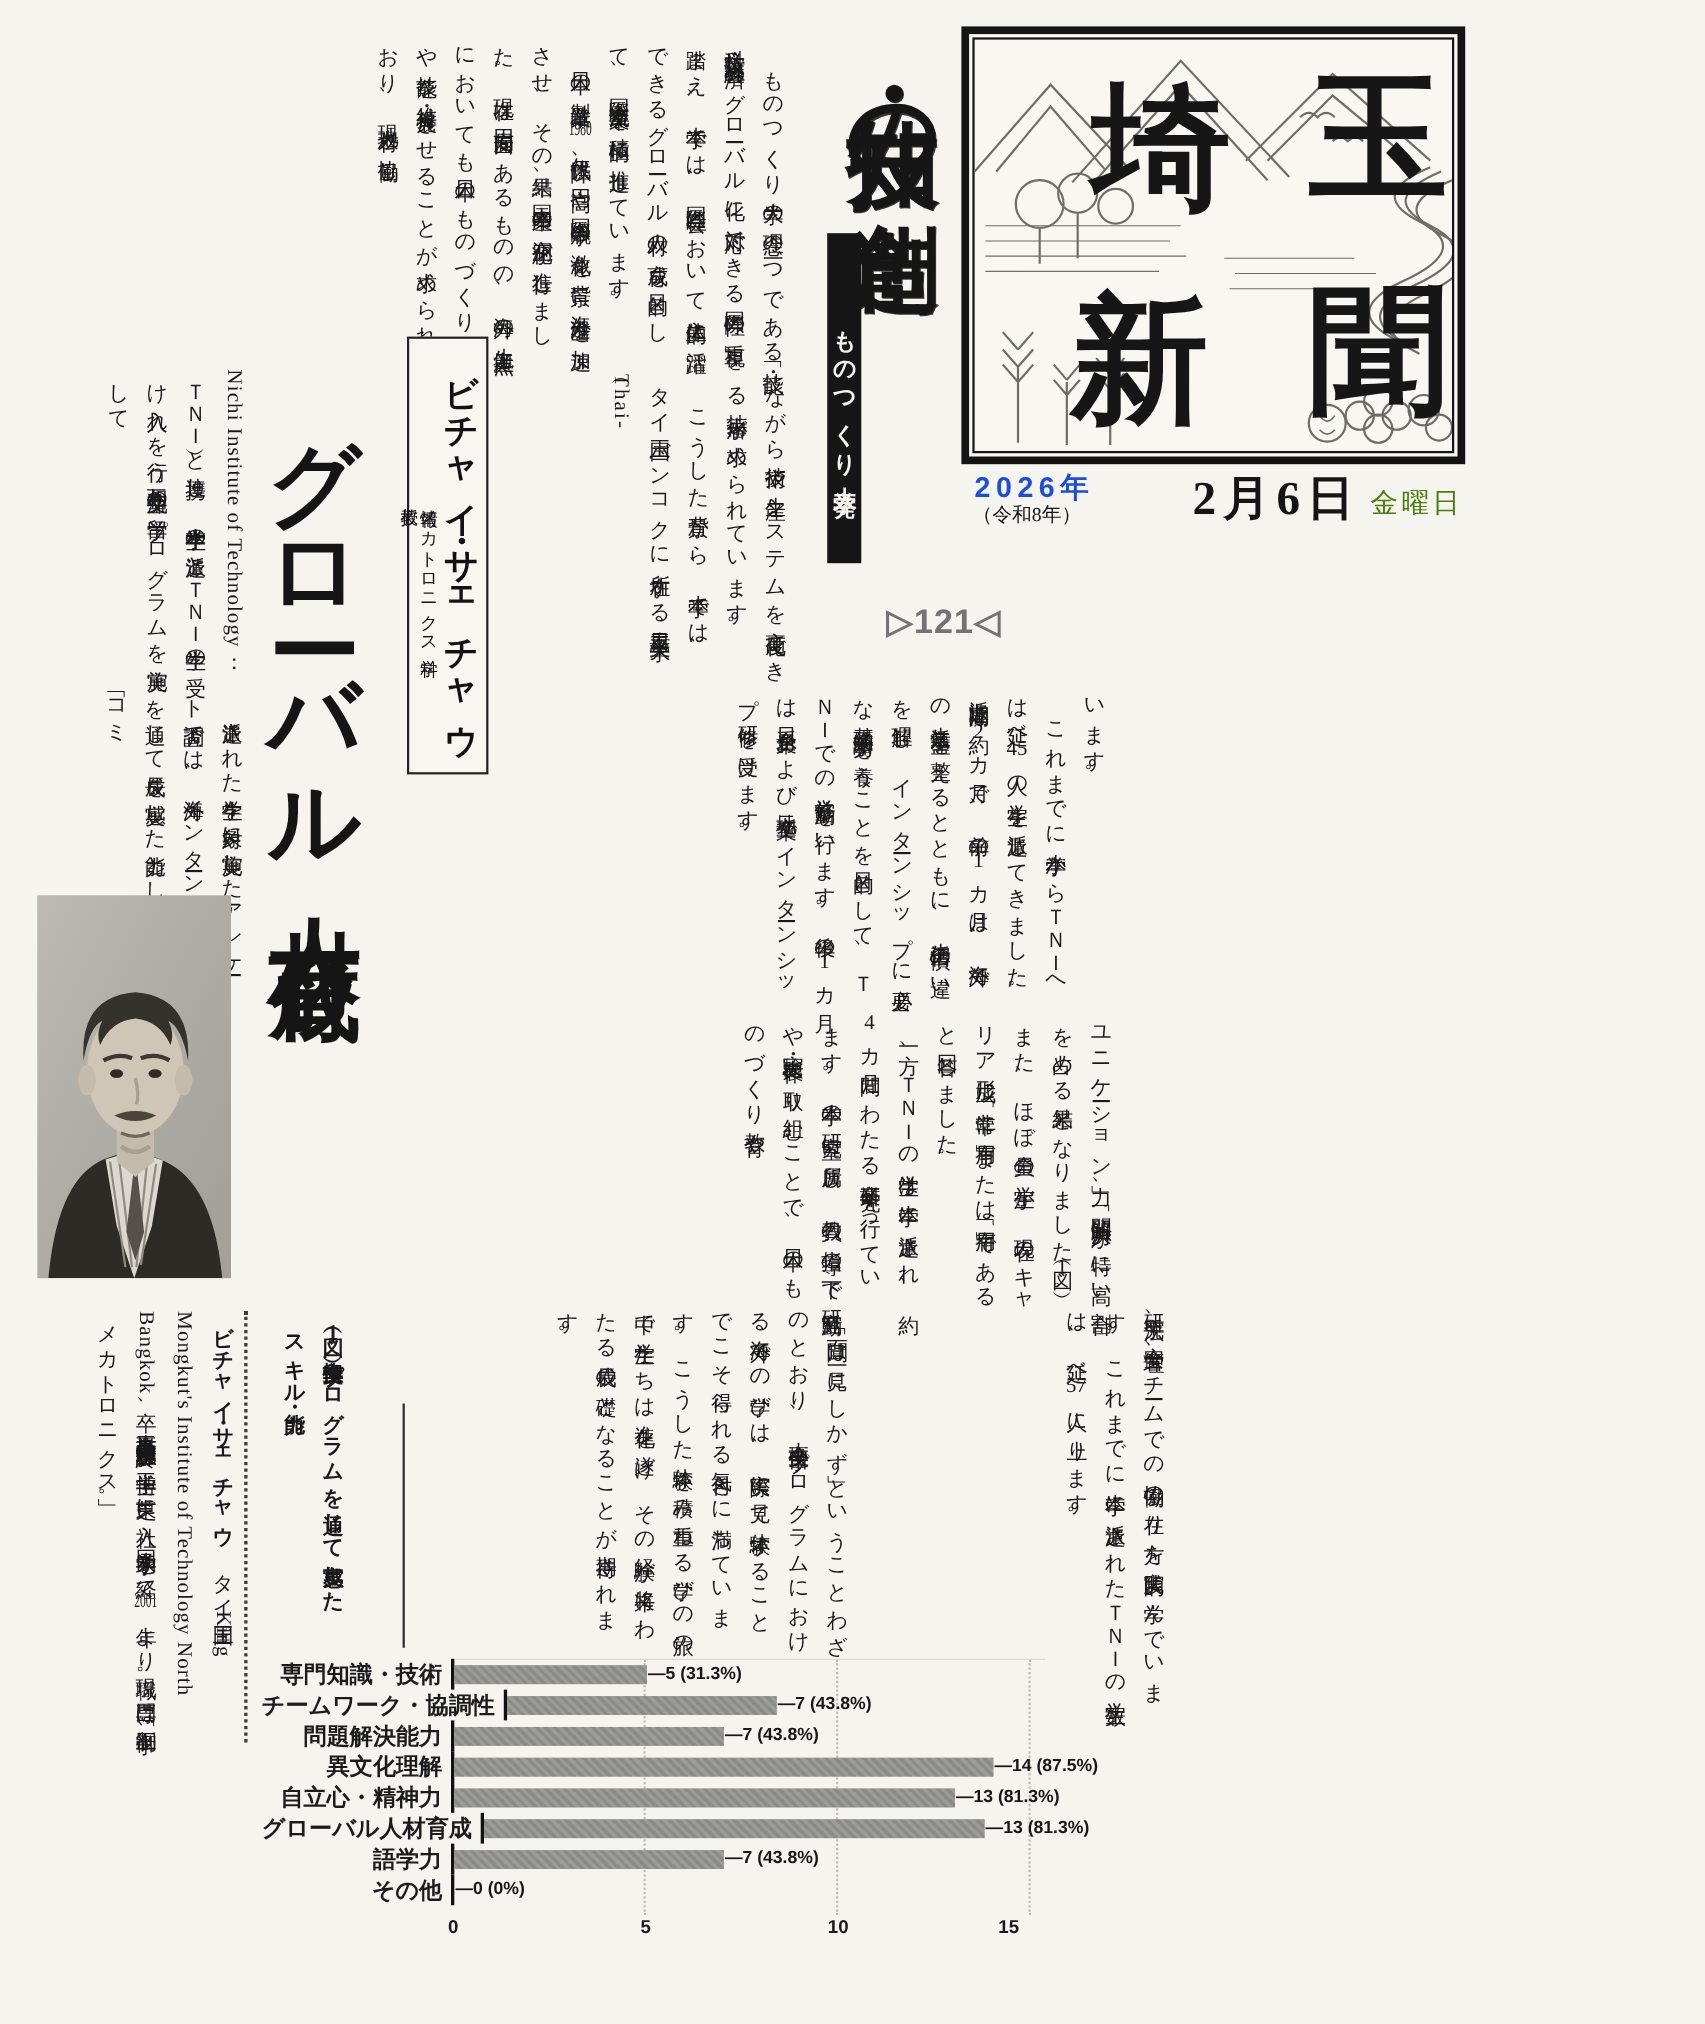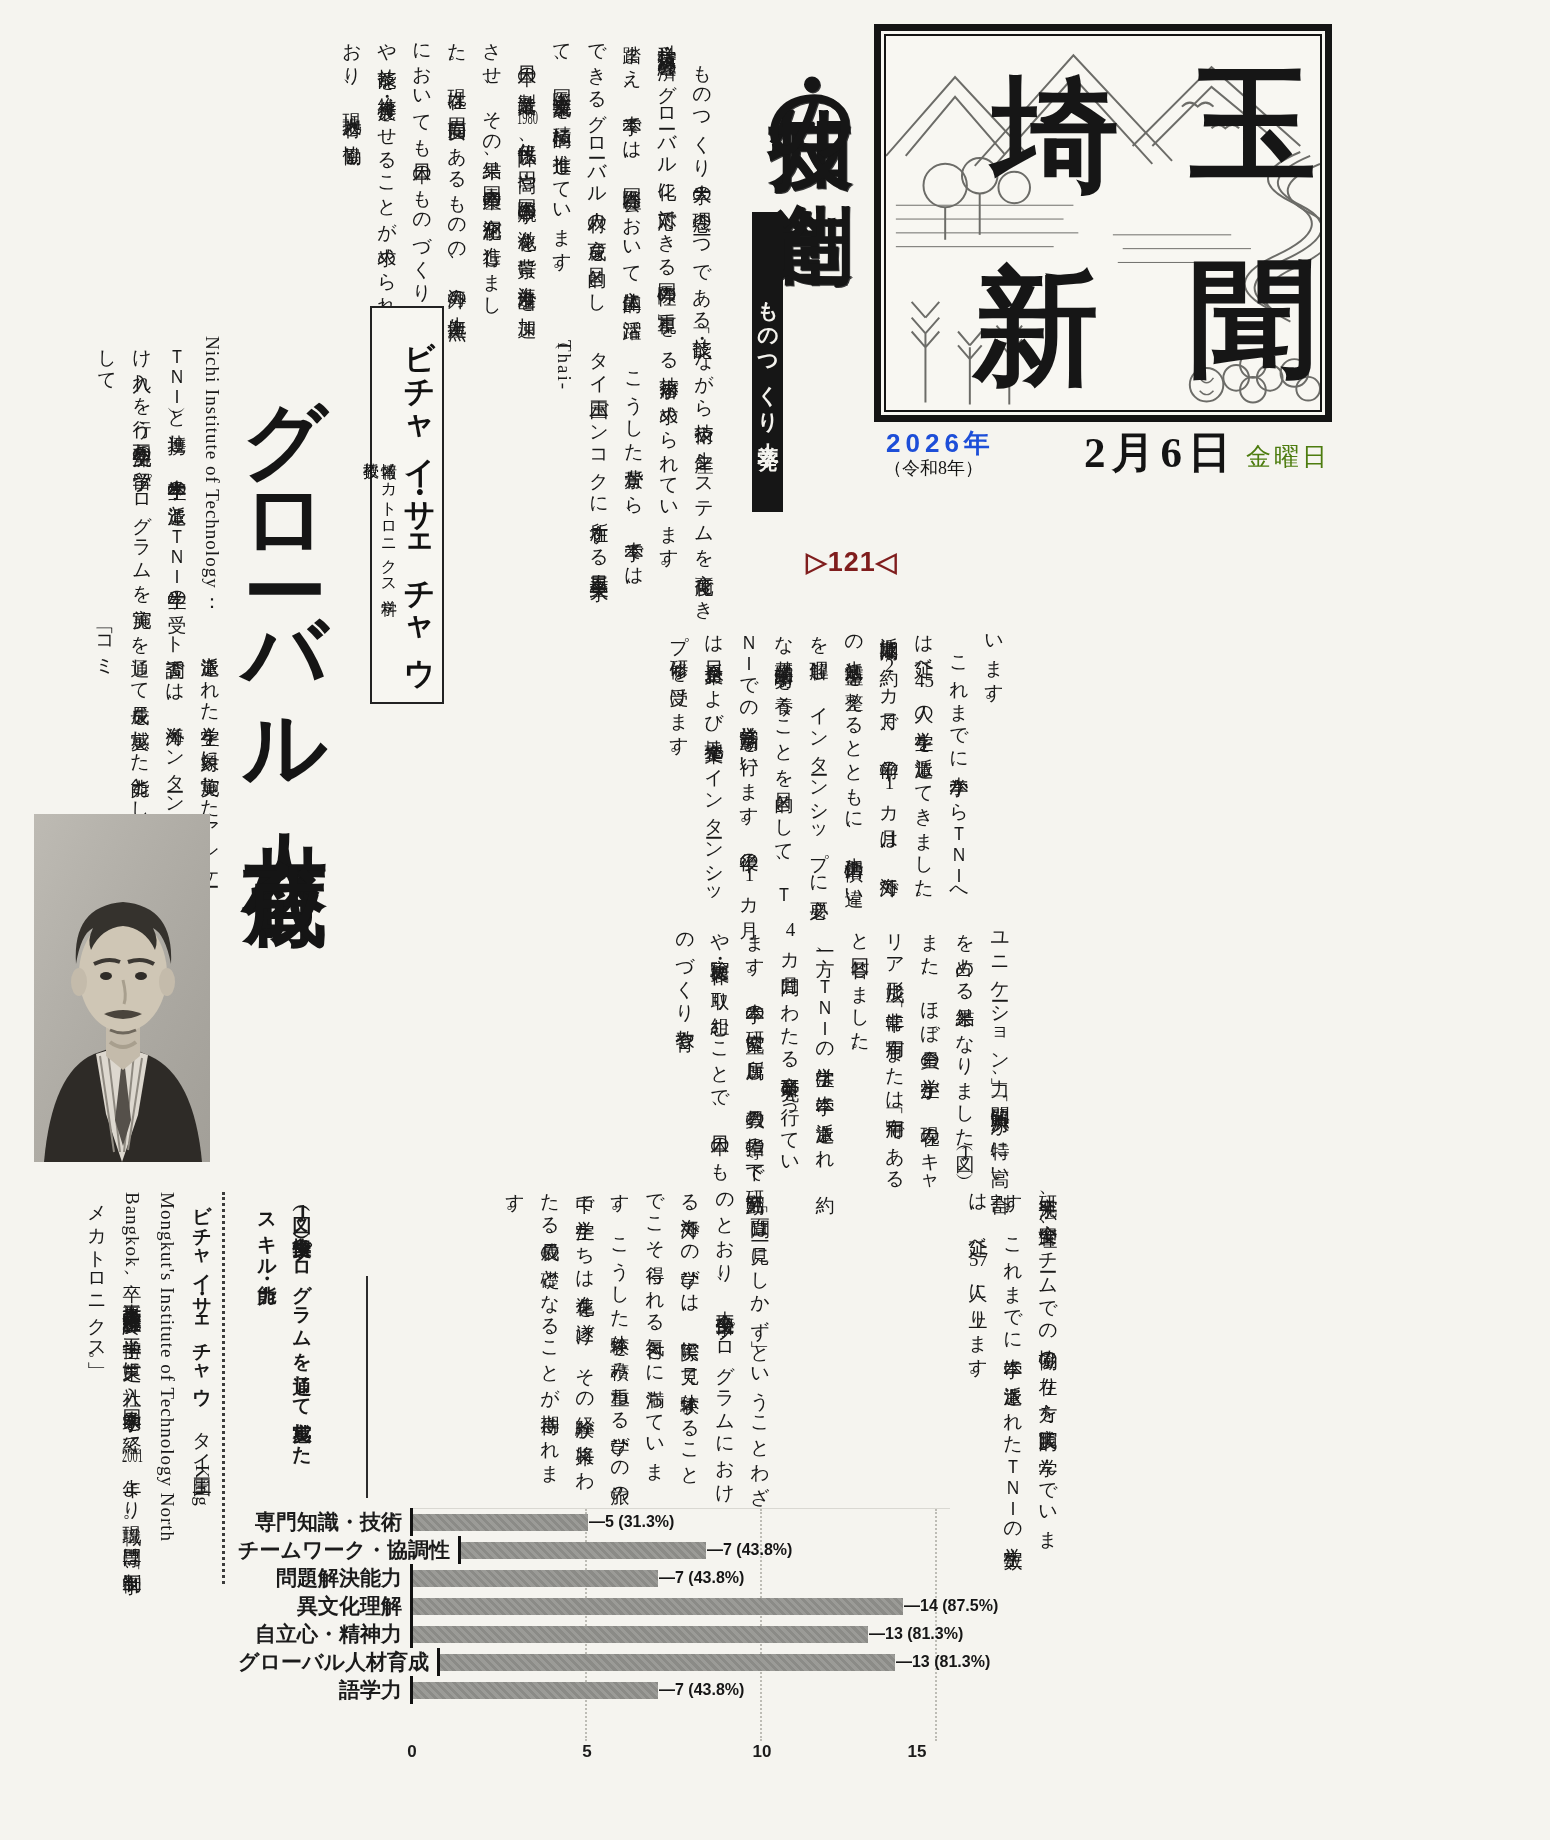--- a/index.html
+++ b/index.html
@@ -57,21 +57,21 @@
   }
   #logo-ribbon{
     position:absolute;left:752px;top:212px;width:31px;height:300px;
     background:#161616;color:#f4f3ee;
     writing-mode:vertical-rl;font-size:21px;font-weight:bold;
     letter-spacing:4px;text-align:center;line-height:31px;
   }
   #issue-number{
     position:absolute;left:806px;top:546px;
     font-family:"Liberation Sans", sans-serif;
-    font-size:27px;font-weight:bold;color:#7f1d1d;letter-spacing:1px;
+    font-size:31px;font-weight:bold;color:#737373;letter-spacing:1px;
   }
 
   
   #masthead{
     position:absolute;left:874px;top:24px;width:458px;height:398px;
     border:7px solid #141414;background:#f8f7f2;box-sizing:border-box;
   }
   #masthead-inner{
     position:absolute;inset:3px;border:2px solid #141414;overflow:hidden;
   }
@@ -290,20 +290,27 @@
           <span class="cval">—13 (81.3%)</span>
         </span>
       </div>
       <div class="crow">
         <span class="clabel">語学力</span>
         <span class="cplot">
           <span class="cbar" style="width: 245px;"></span>
           <span class="cval">—7 (43.8%)</span>
         </span>
       </div>
+      <div class="crow">
+        <span class="clabel">その他</span>
+        <span class="cplot">
+          <span class="cbar" style="width: 0px;"></span>
+          <span class="cval">—0 (0%)</span>
+        </span>
+      </div>
     </div>
   <div id="cticks">
       <span class="ctick" style="left: 2px;">0</span>
       <span class="ctick" style="left: 177px;">5</span>
       <span class="ctick" style="left: 352px;">10</span>
       <span class="ctick" style="left: 507px;">15</span>
     </div>
 </div>
 
 </body></html>

